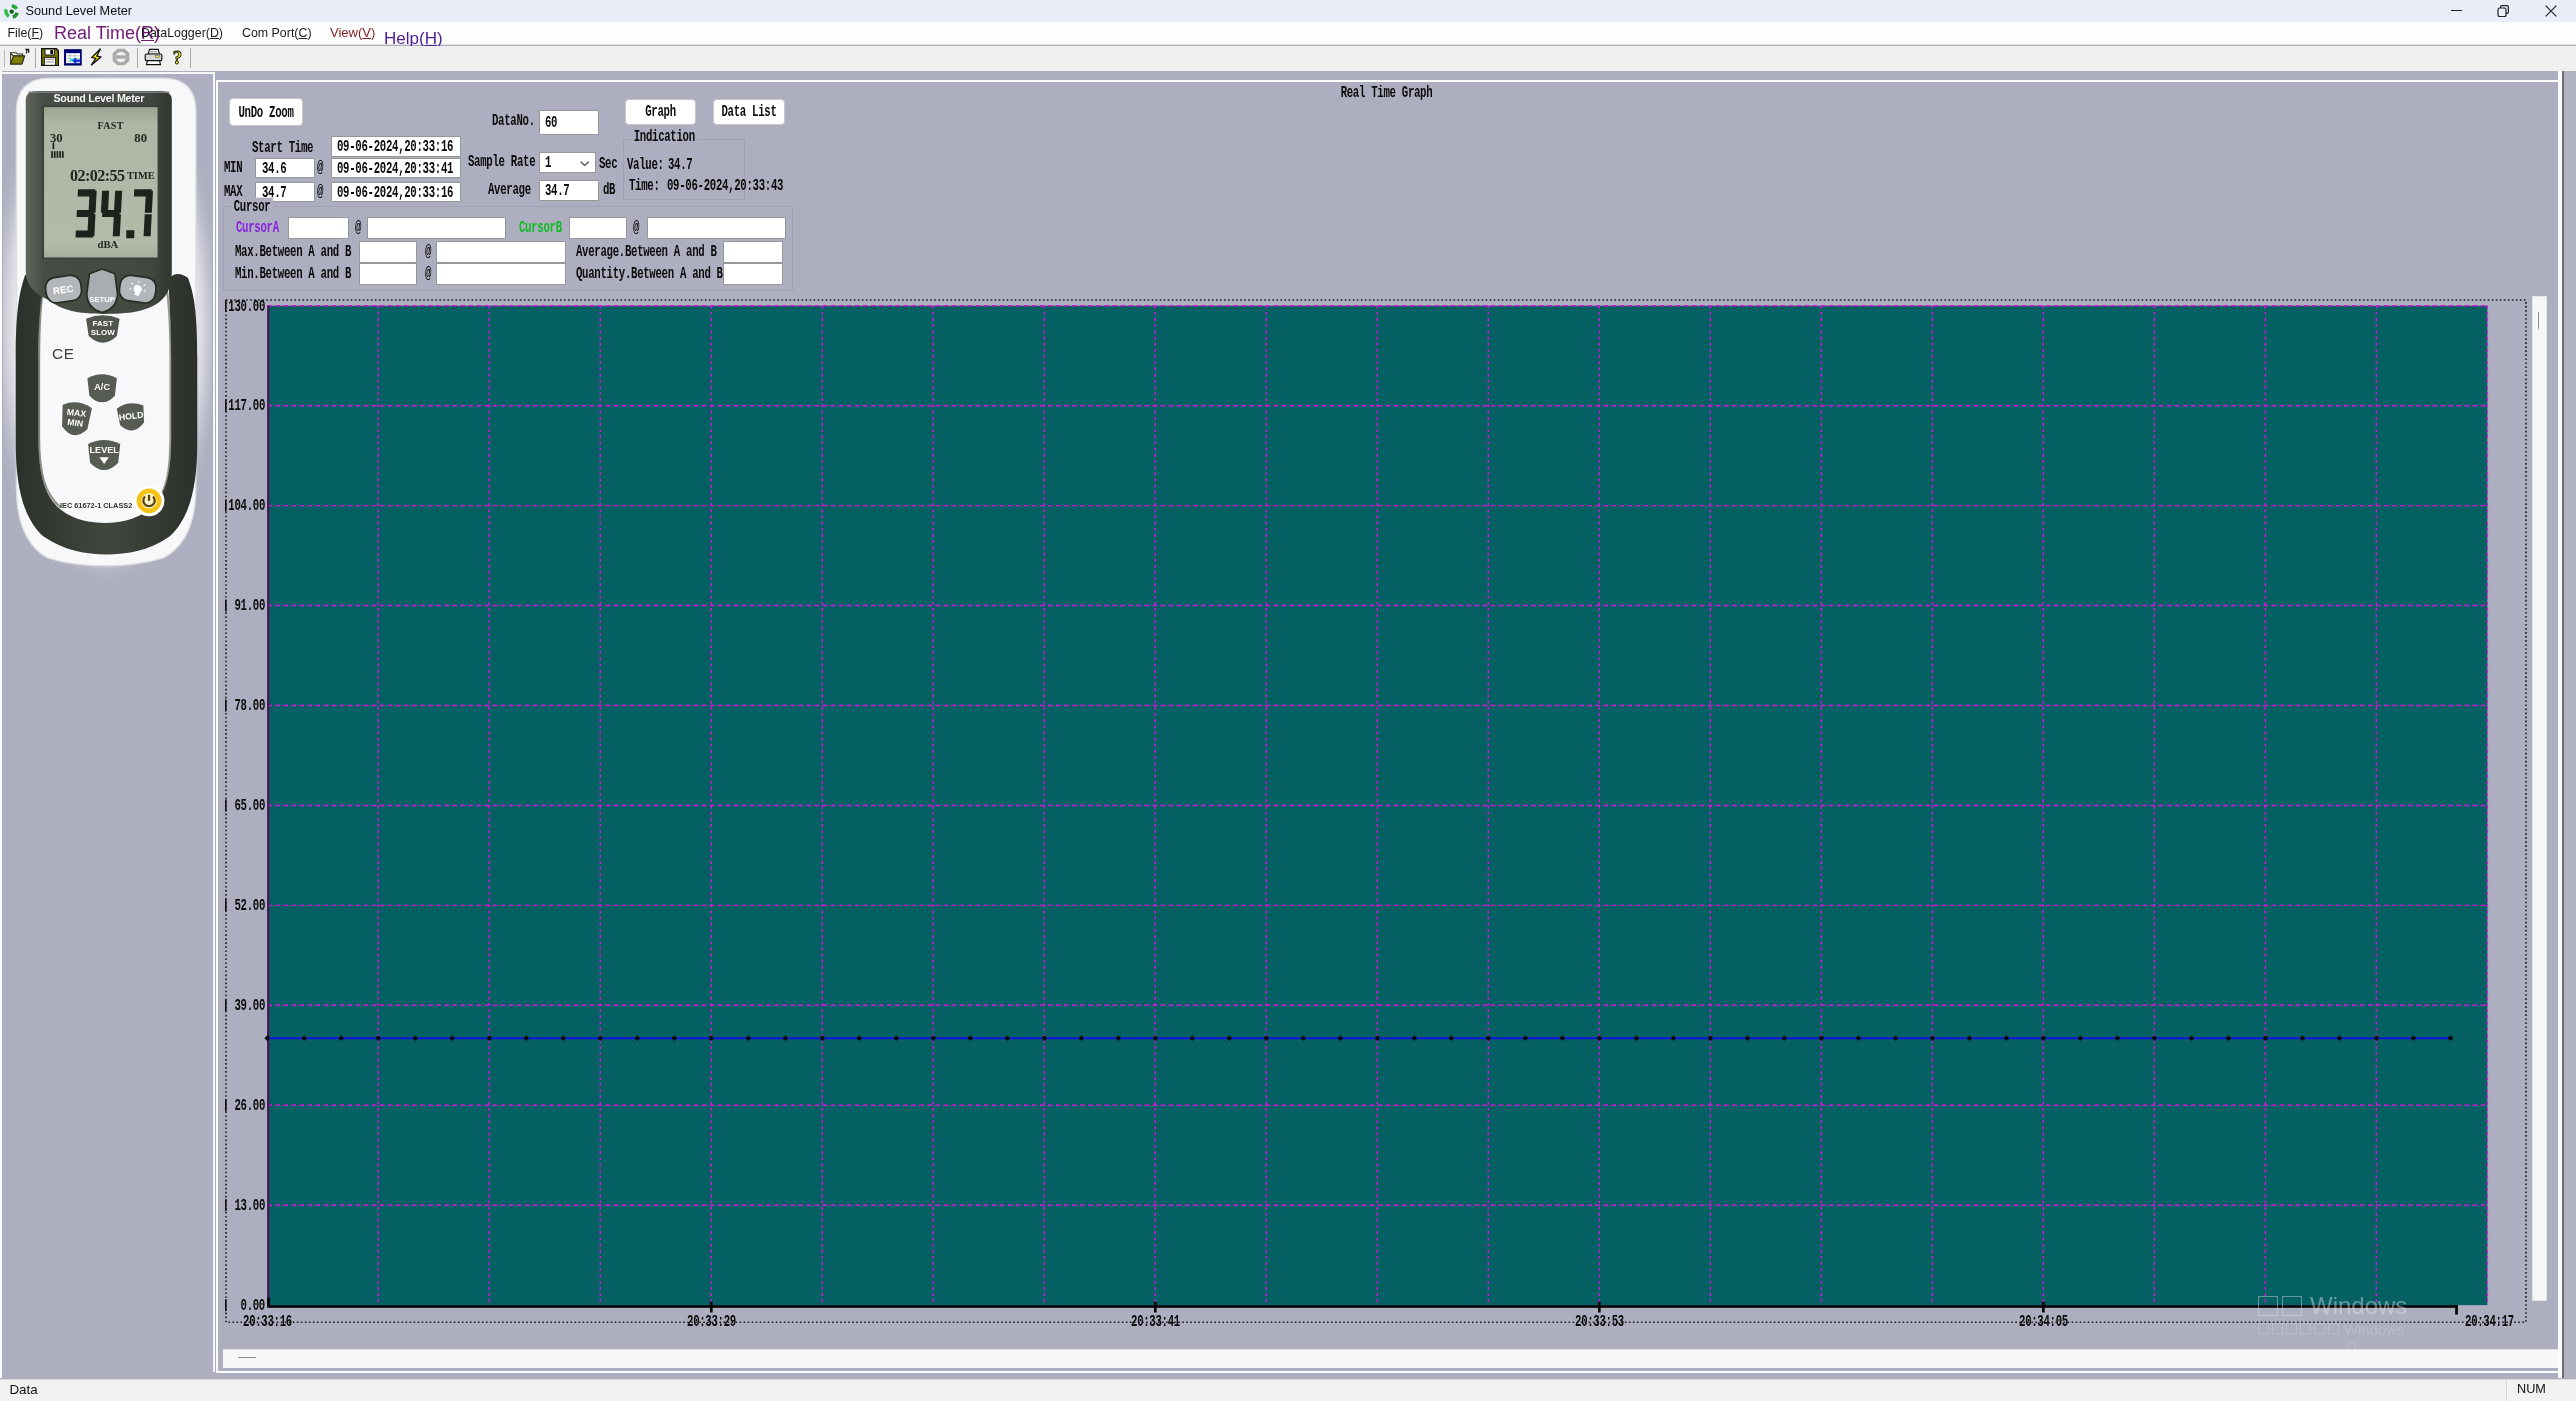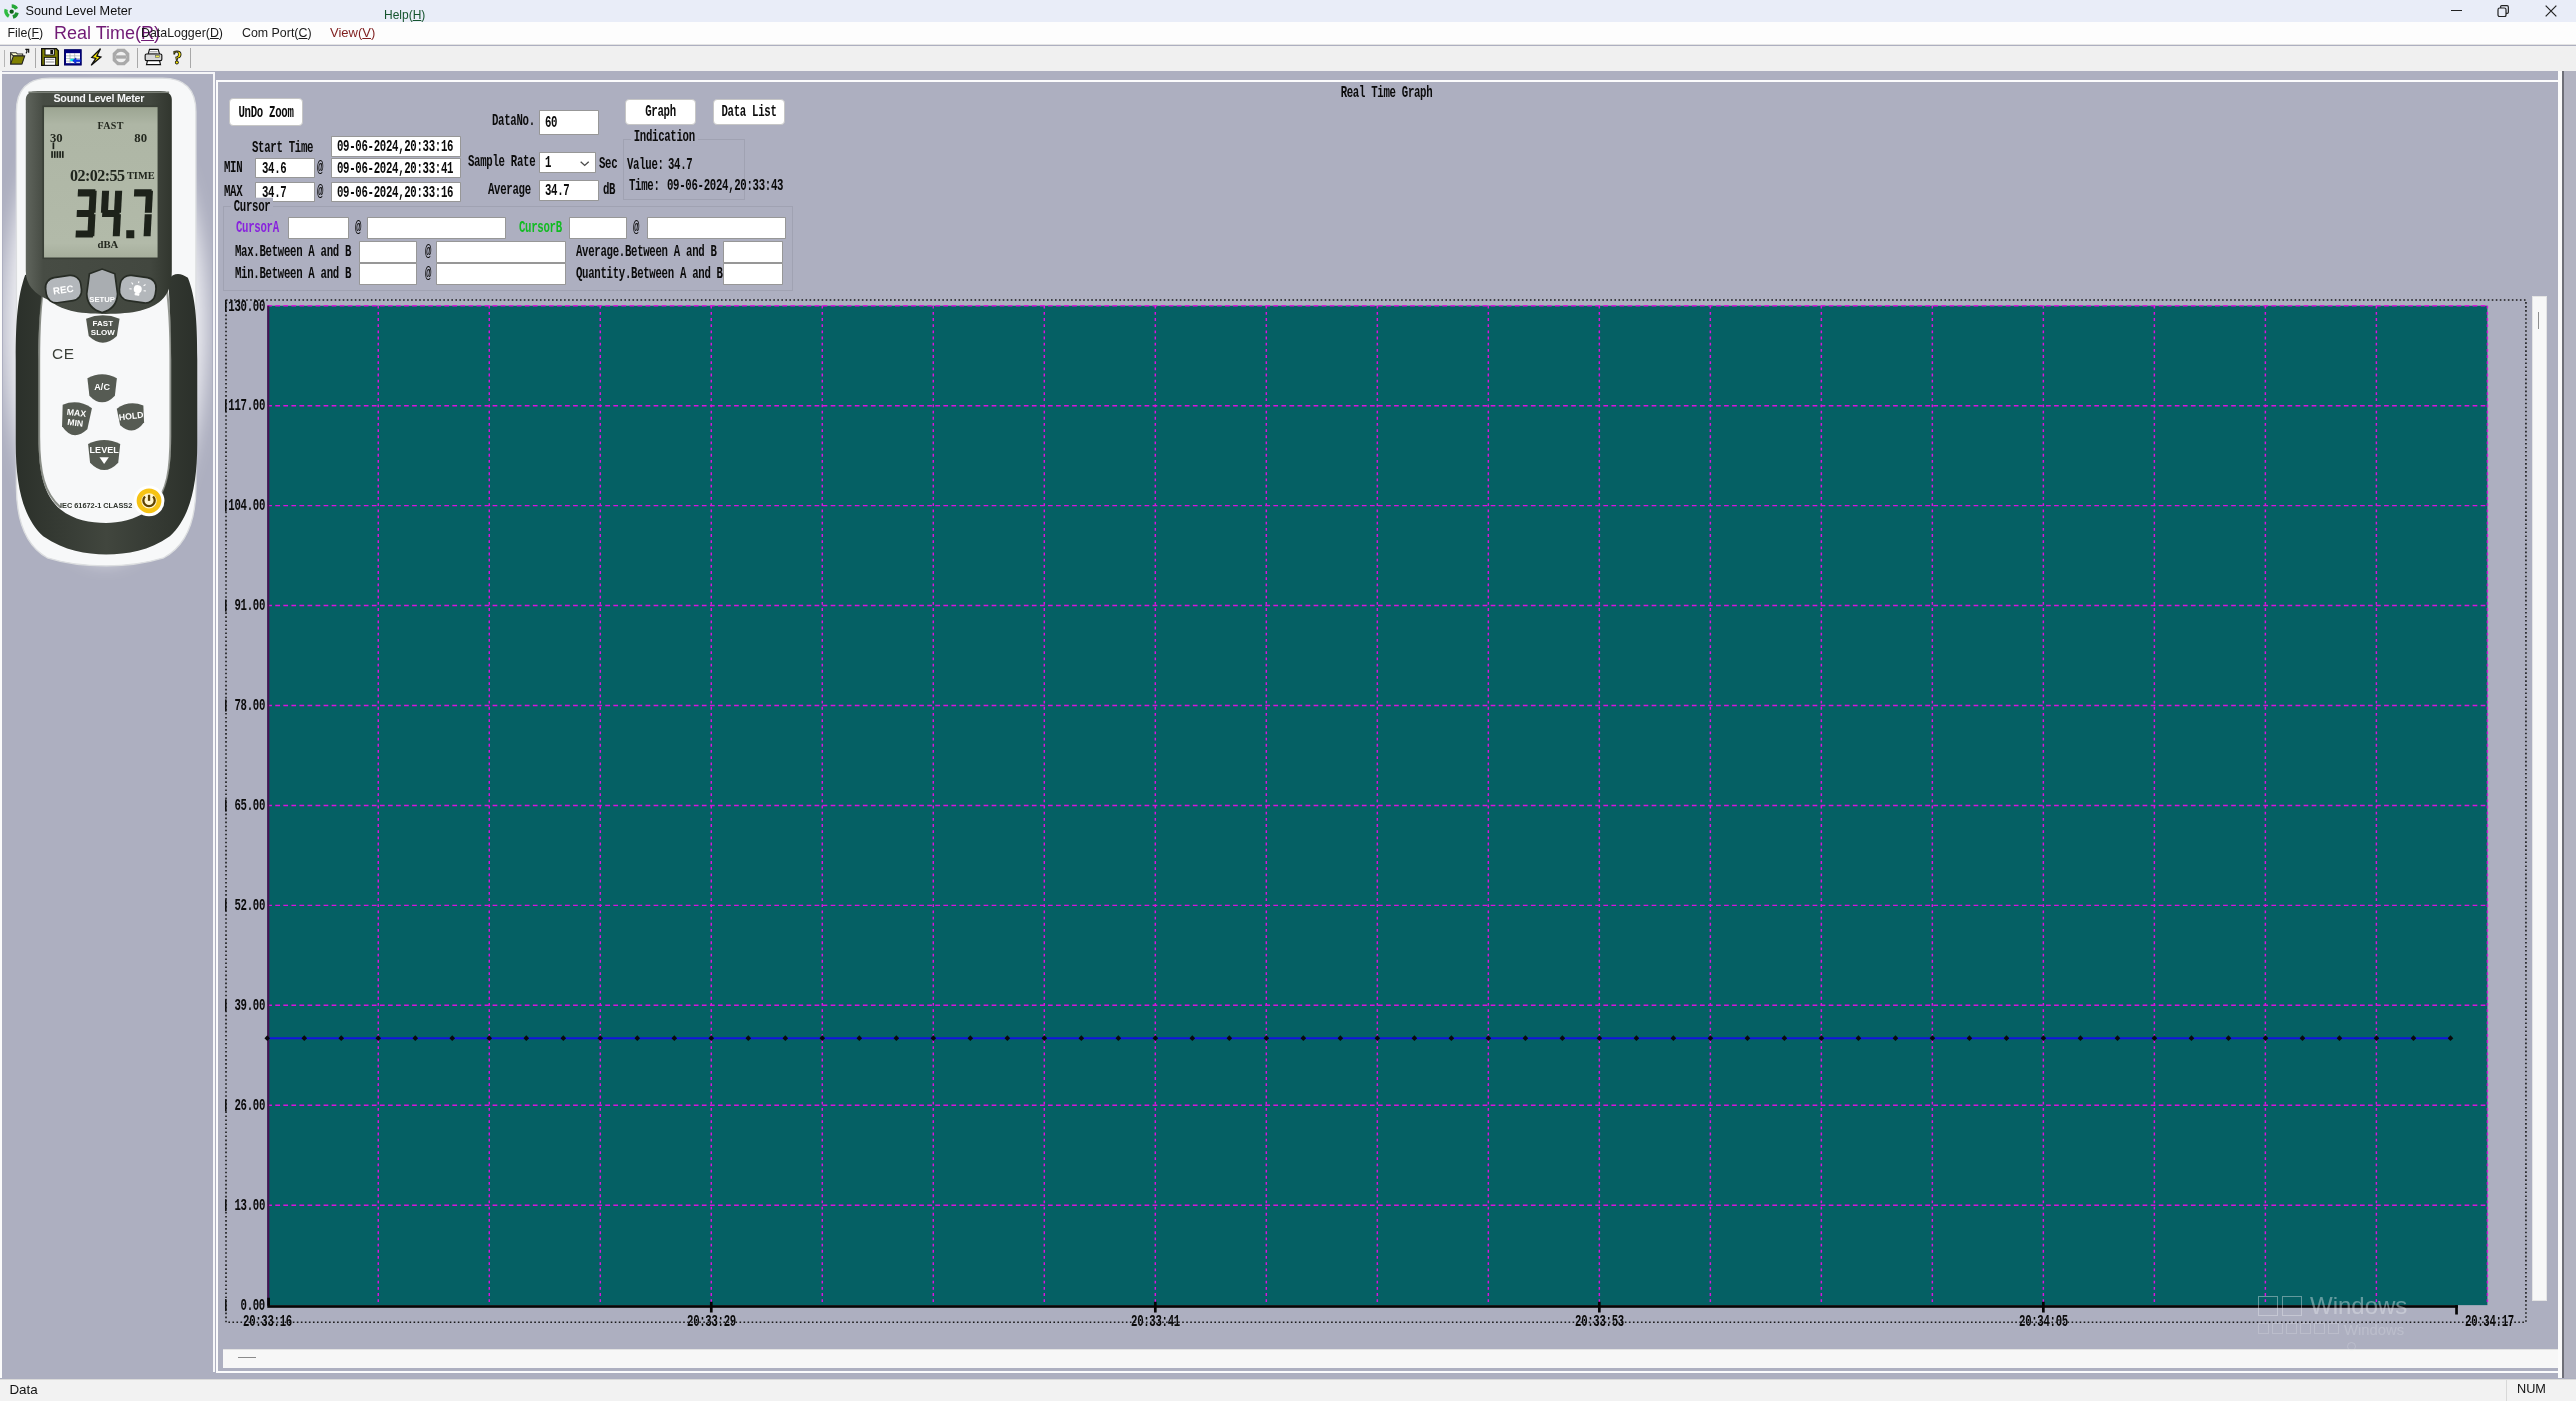--- a/index.html
+++ b/index.html
@@ -28,21 +28,21 @@
 </svg>
 <svg class="a" style="left:2545px;top:5.4px" width="12" height="12" viewBox="0 0 18 18" stroke="#222" stroke-width="1.8">
 <path d="M1 1 L17 17 M17 1 L1 17"></path>
   </svg>
 <div class="a" style="left:0;top:22px;width:2576px;height:23px;background:#fdfdfd;border-bottom:0.7px solid #e3e3e3"></div>
 <div class="t" style="left:7.4px;top:22px;height:23px;line-height:22px;font-size:12.4px;color:#1a1a1a">File(<u>F</u>)</div>
 <div class="t" style="left:54px;top:22px;height:23px;line-height:22px;font-size:18px;color:#701a75">Real Time(<u>R</u>)</div>
 <div class="t" style="left:141px;top:22px;height:23px;line-height:22px;font-size:12.4px;color:#1a1a1a">DataLogger(<u>D</u>)</div>
 <div class="t" style="left:242px;top:22px;height:23px;line-height:22px;font-size:12.4px;color:#1a1a1a">Com Port(<u>C</u>)</div>
 <div class="t" style="left:330px;top:22px;height:23px;line-height:22px;font-size:13px;color:#7f1d1d">View(<u>V</u>)</div>
-<div class="t" style="left:384px;top:4px;height:23px;line-height:22px;font-size:12px;color:#14532d">Help(<u>H</u>)</div>
+<div class="t" style="left:384px;top:28px;height:23px;line-height:22px;font-size:17px;color:#4c1d95">Help(<u>H</u>)</div>
 <div class="a" style="left:0;top:46px;width:2576px;height:25.5px;background:#f0f0f0;border-bottom:1.3px solid #999"></div>
 <div class="a" style="left:4px;top:50px;width:1.3px;height:17.4px;background:#b5b5b5"></div>
 <svg class="a" style="left:10px;top:48px" width="20" height="18" viewBox="0 0 30 27">
 <path d="M24 8 q3 -4 0 -6" fill="none" stroke="#111" stroke-width="1.8"></path>
 <path d="M23 2 h5 v5" fill="none" stroke="#111" stroke-width="1.8"></path>
 <path d="M1 7 h8 l2 2 h8 v3 h-18 z" fill="#ffffcc" stroke="#333" stroke-width="1.6"></path>
 <path d="M1 24 L1 8 l4 4 h16 l-4 12 z" fill="#ffffcc" stroke="#333" stroke-width="1.6"></path>
 <path d="M5 12 h17 l-4 12 h-17 z" fill="#808000" stroke="#222" stroke-width="1.6"></path>
 </svg>
 <div class="a" style="left:35px;top:48px;width:1.3px;height:20px;background:#a8a8a8"></div>

